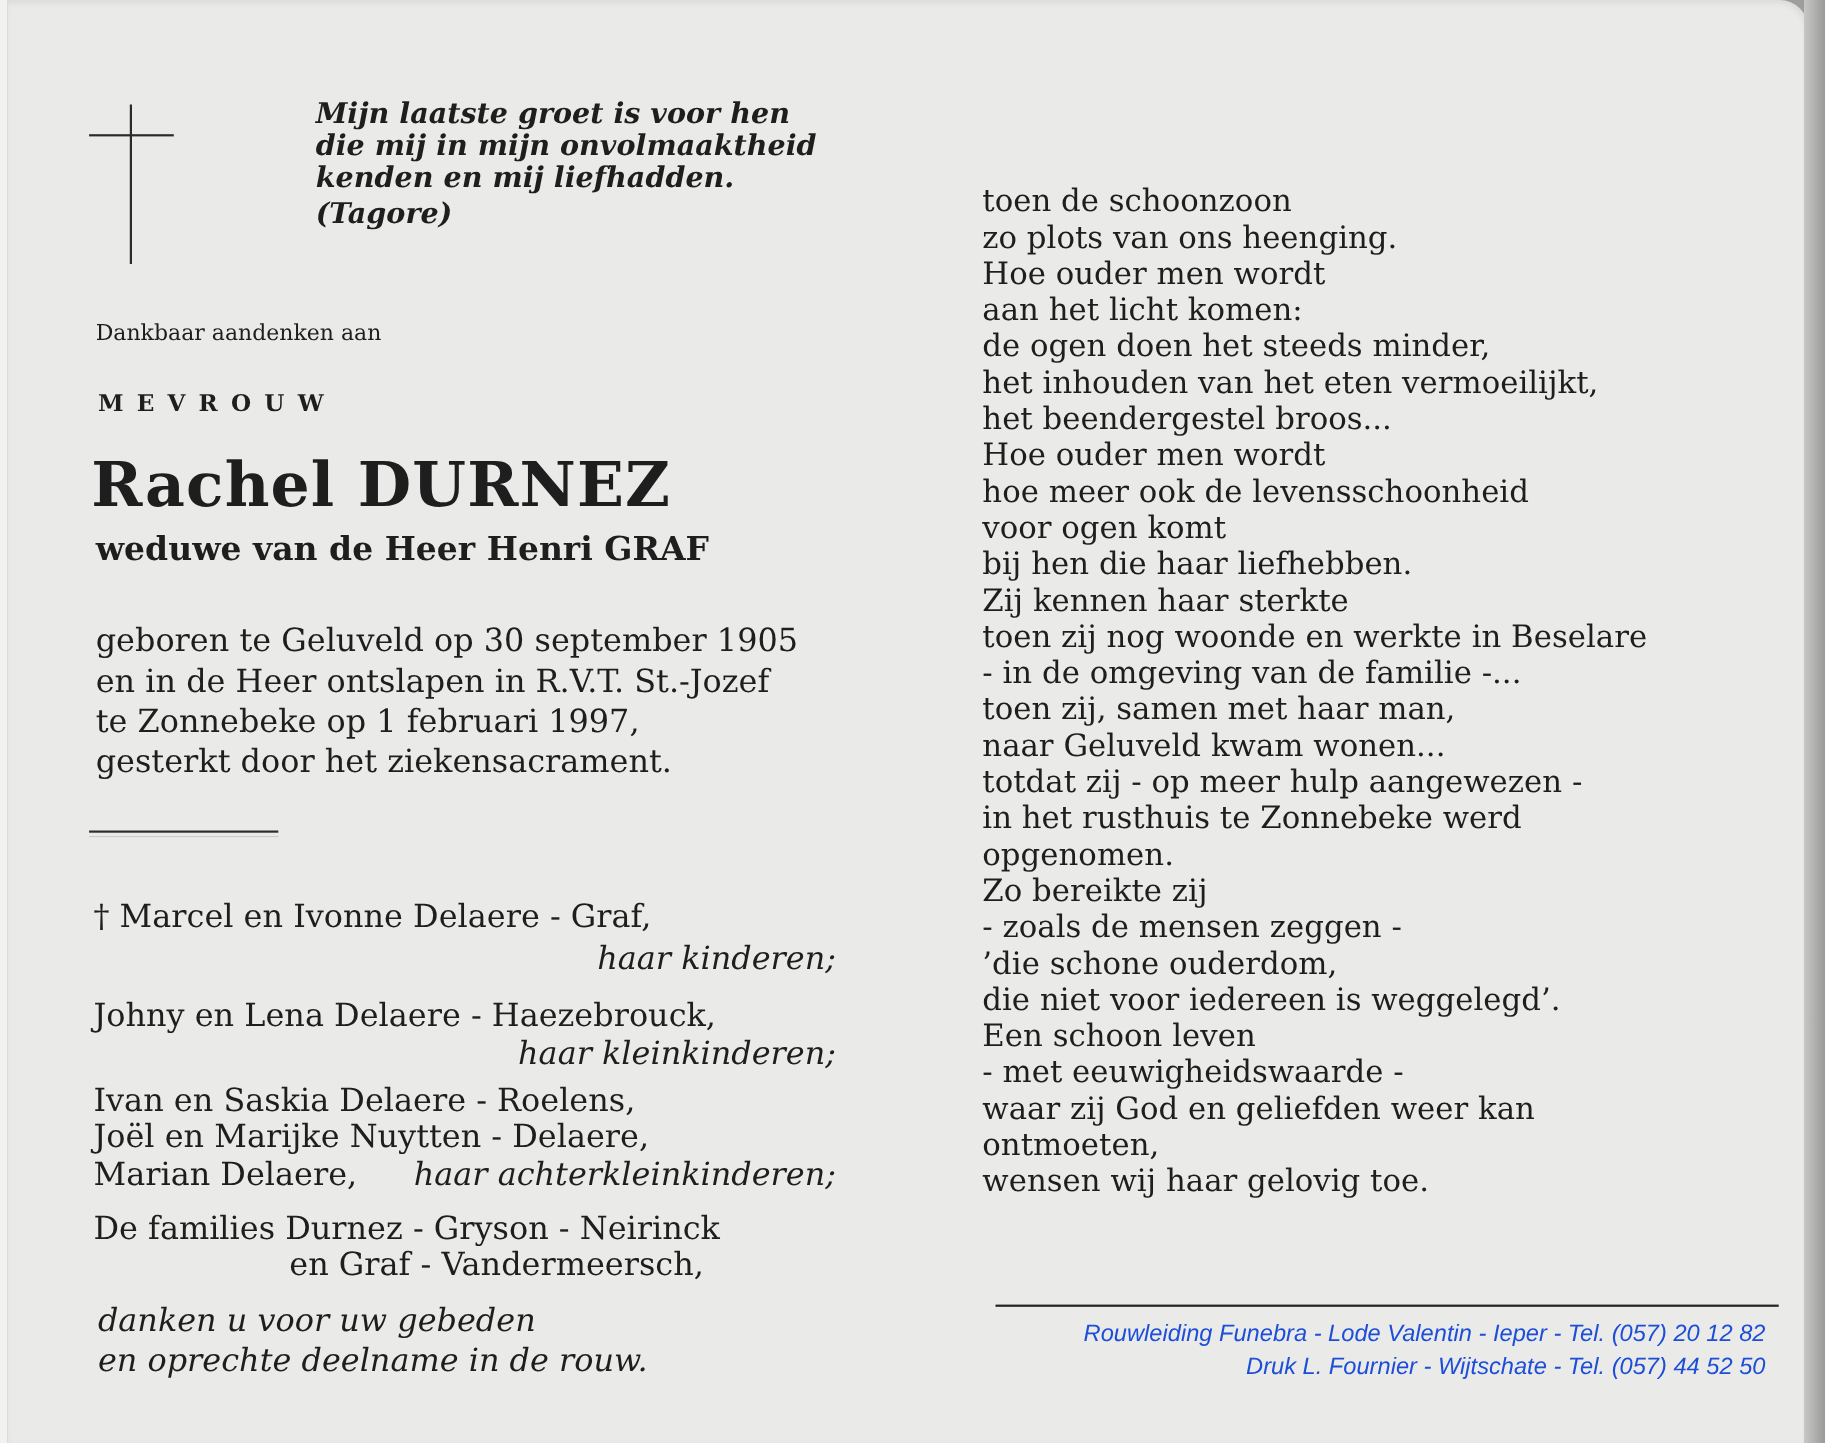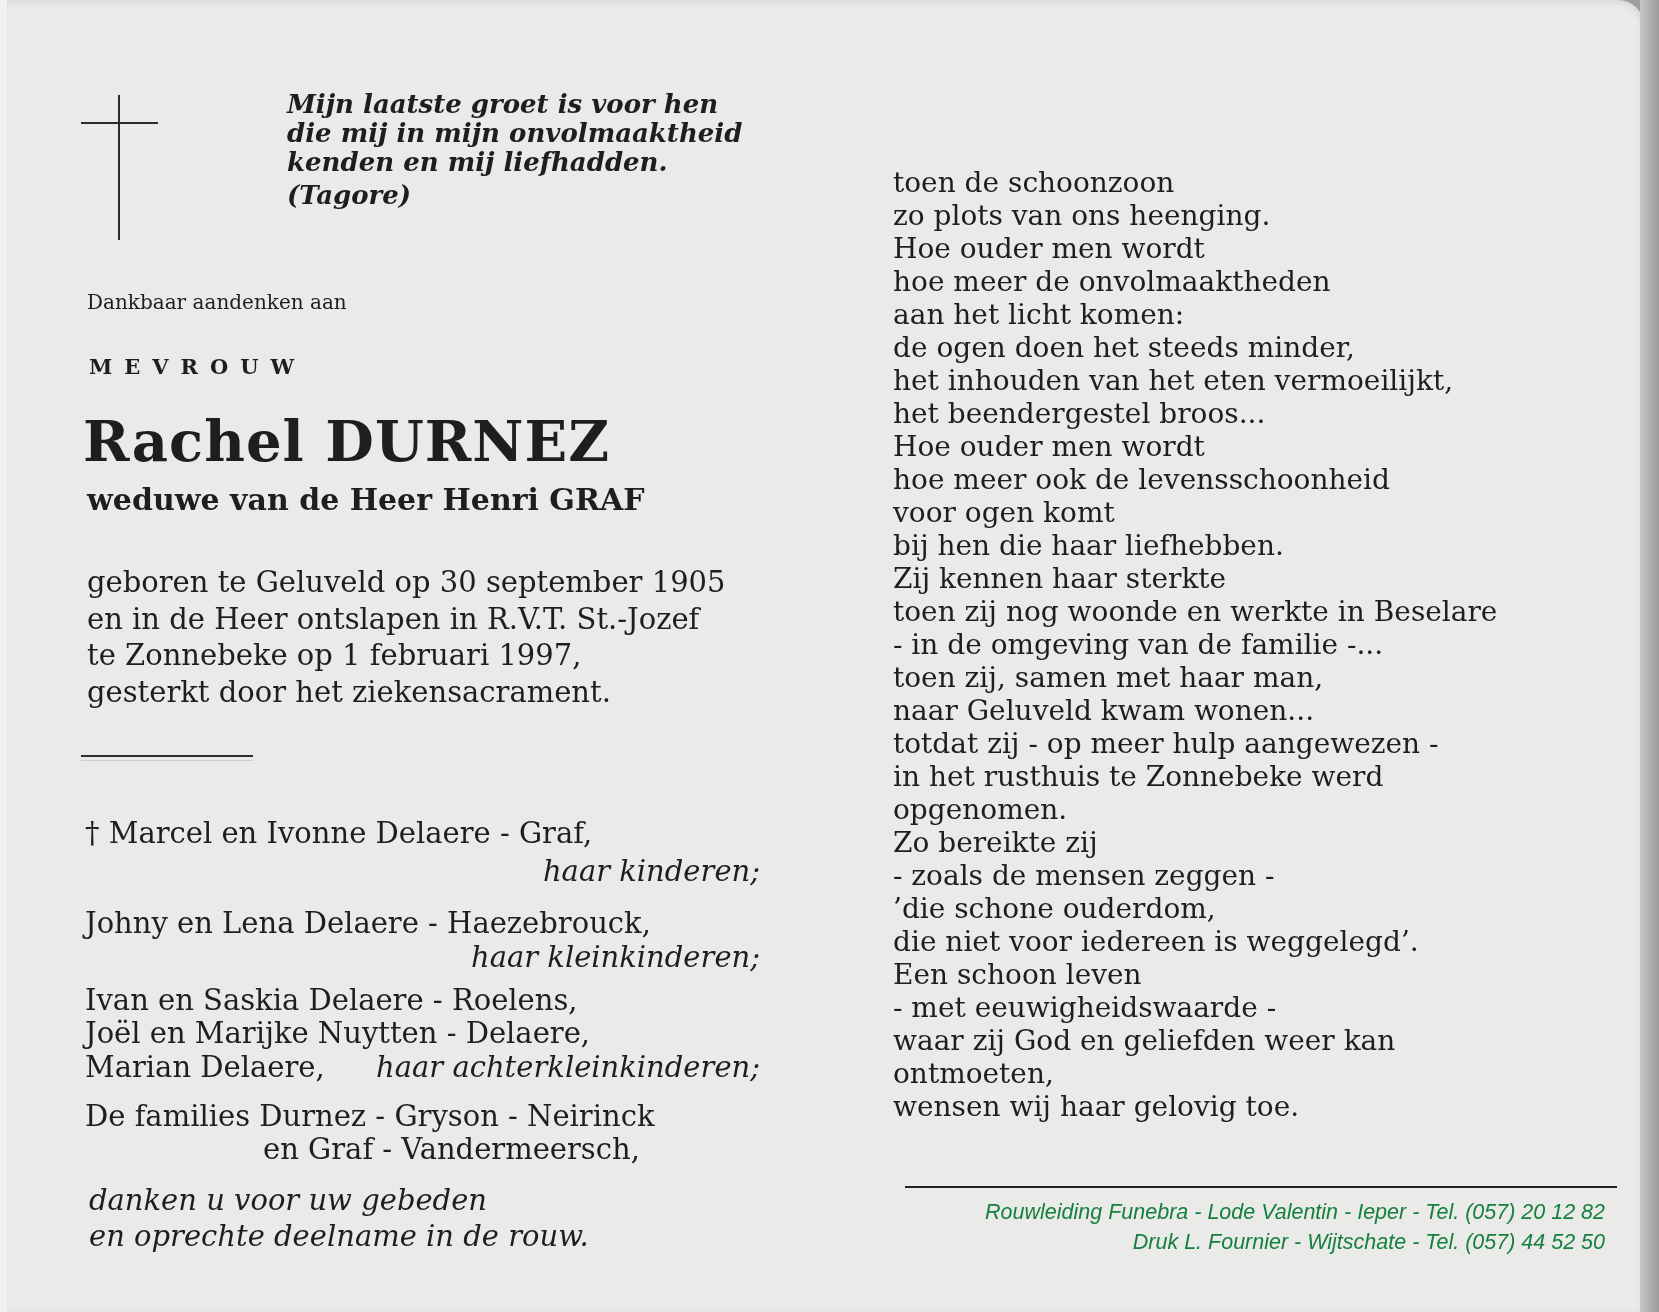--- a/index.html
+++ b/index.html
@@ -29,21 +29,21 @@
              border-top:2px solid #2d2d2d;border-bottom:1px solid #55555533;}
   .fam{font-size:29px;}
   .fam-row{position:absolute;left:78px;width:675px;}
   .rel{font-style:italic;text-align:right;}
   .split{display:flex;justify-content:space-between;}
   .thanks{position:absolute;left:82px;top:1182px;font-size:29px;font-style:italic;line-height:36px;}
   
   .poem{position:absolute;left:886px;top:166px;width:660px;font-size:28px;line-height:33px;}
   .rule-right{position:absolute;left:898px;top:1186px;width:712px;height:2px;background:#222;}
   .printer{position:absolute;left:898px;top:1197px;width:700px;text-align:right;
-           font-family:"Liberation Sans",sans-serif;font-style:italic;font-size:21.5px;line-height:30px;color:#15803d;}
+           font-family:"Liberation Sans",sans-serif;font-style:italic;font-size:21.5px;line-height:30px;color:#1d4ed8;}
 </style>
 </head>
 <body>
 
 <div class="stage">
   <div class="left-strip"></div>
   <div class="card">
 
     <div>
       <div class="cross-v"></div>
@@ -90,21 +90,20 @@
 
     <div class="thanks">
         <div>danken u voor uw gebeden</div>
         <div>en oprechte deelname in de rouw.</div>
       </div>
 
     <div class="poem">
         <div class="poem-line">toen de schoonzoon</div>
         <div class="poem-line">zo plots van ons heenging.</div>
         <div class="poem-line">Hoe ouder men wordt</div>
-        <div class="poem-line">hoe meer de onvolmaaktheden</div>
         <div class="poem-line">aan het licht komen:</div>
         <div class="poem-line">de ogen doen het steeds minder,</div>
         <div class="poem-line">het inhouden van het eten vermoeilijkt,</div>
         <div class="poem-line">het beendergestel broos...</div>
         <div class="poem-line">Hoe ouder men wordt</div>
         <div class="poem-line">hoe meer ook de levensschoonheid</div>
         <div class="poem-line">voor ogen komt</div>
         <div class="poem-line">bij hen die haar liefhebben.</div>
         <div class="poem-line">Zij kennen haar sterkte</div>
         <div class="poem-line">toen zij nog woonde en werkte in Beselare</div>

